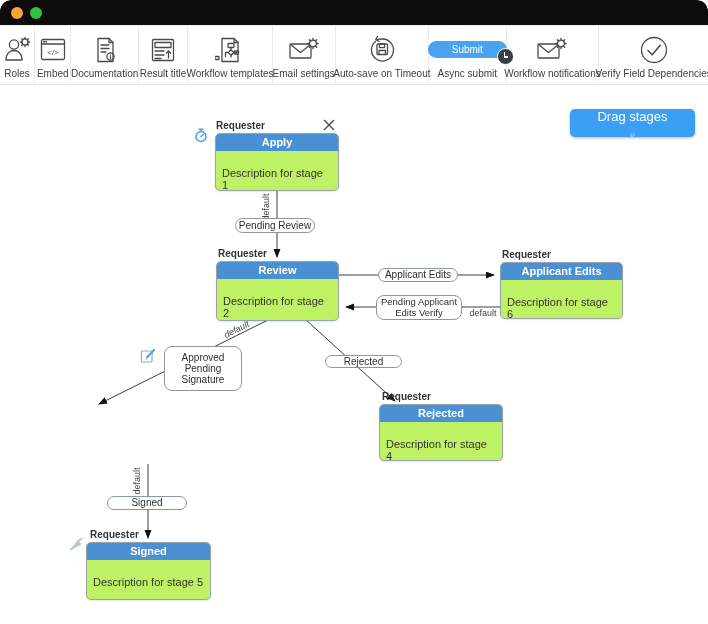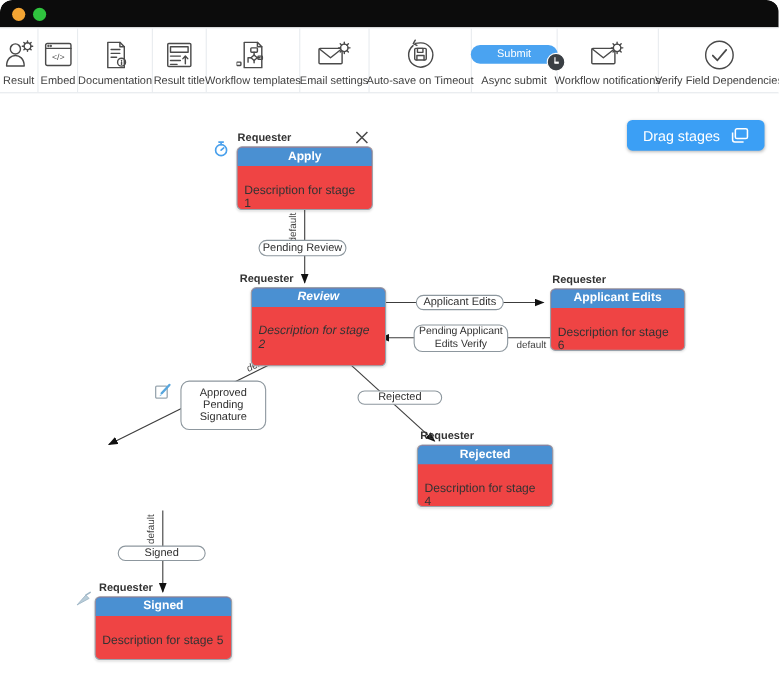--- a/index.html
+++ b/index.html
@@ -19,29 +19,29 @@
   .tb-ico svg{stroke:#4a4a4a;fill:none;stroke-width:1.3;stroke-linecap:round;stroke-linejoin:round;}
   .submit-pill{background:#4aa3f1;color:#fff;font-size:10px;font-weight:normal;border-radius:9px;padding:3px 24px;position:relative;}
   .submit-clock{position:absolute;right:-7px;bottom:-7px;width:15px;height:15px;background:#3a3f44;border-radius:50%;border:1.5px solid #fff;}
   .submit-clock:after{content:"";position:absolute;left:6px;top:3px;width:1.5px;height:5px;background:#fff;}
   .submit-clock:before{content:"";position:absolute;left:6px;top:7px;width:4px;height:1.5px;background:#fff;}
   
   .canvas{position:relative;width:708px;height:538px;background:#fff;}
   .edges{position:absolute;left:0;top:0;}
   .edges text{font-size:9px;fill:#444;stroke:none;font-family:"Liberation Sans",sans-serif;}
   
-  .stage{position:absolute;background:#ef4444;border:1px solid #98a2ab;border-radius:5px;box-shadow:0 1px 2px rgba(0,0,0,.10);box-sizing:border-box;cursor:move;}
+  .stage{position:absolute;background:#bef264;border:1px solid #98a2ab;border-radius:5px;box-shadow:0 1px 2px rgba(0,0,0,.10);box-sizing:border-box;cursor:move;}
   .stage-header{background:#4a90d2;color:#fff;font-size:11px;font-weight:bold;text-align:center;padding:2px 4px 3px;border-radius:4px 4px 0 0;}
   .stage-body{font-size:11px;color:#333;padding:16px 6px;text-align:left;}
   .role-label{position:absolute;font-size:10px;color:#333;white-space:nowrap;font-weight:bold;}
   
   .tlabel{position:absolute;background:#fff;border:1px solid #8d979e;border-radius:8px;font-size:10px;color:#2f2f2f;display:flex;align-items:center;justify-content:center;text-align:center;line-height:1.12;padding:1px 2px;box-sizing:border-box;cursor:pointer;}
   .tlabel.small-text{font-size:9.5px;}
   
-  .drag-btn{position:absolute;left:570px;top:24px;width:125px;height:28px;background:#3b9ff5;border-radius:5px;color:#fff;font-size:13px;display:flex;align-items:center;justify-content:center;gap:9px;box-shadow:0 1px 3px rgba(0,0,0,.28);cursor:pointer;}
+  .drag-btn{position:absolute;left:570px;top:24px;width:125px;height:28px;background:#3b9ff5;border-radius:5px;color:#fff;font-size:13px;display:flex;align-items:center;justify-content:center;gap:9px;box-shadow:0 1px 3px rgba(0,0,0,.28);cursor:pointer;flex-direction:column;}
   .float-ico{position:absolute;}
 </style>
 </head>
 <body>
 
 <div class="window">
 
   <div class="titlebar">
     <span class="tl-dot tl-orange"></span>
     <span class="tl-dot tl-green"></span>
@@ -51,21 +51,21 @@
 
     <div class="tb-cell">
       <span class="tb-ico">
         <svg width="30" height="30" viewBox="0 0 30 30">
           <circle cx="12" cy="9.5" r="4.6"></circle>
           <path d="M4,25 c0,-7 4.5,-9.5 8,-9.5 c3.5,0 8,2.5 8,9.5 z"></path>
           <circle cx="23" cy="7" r="3.1"></circle>
           <path d="M23,2.3 v1.6 M23,10.1 v1.6 M18.3,7 h1.6 M26.1,7 h1.6 M19.7,3.7 l1.1,1.1 M25.2,9.2 l1.1,1.1 M26.3,3.7 l-1.1,1.1 M20.8,9.2 l-1.1,1.1"></path>
         </svg>
       </span>
-      <span class="tb-label">Result</span>
+      <span class="tb-label">Roles</span>
     </div>
 
     <div class="tb-cell">
       <span class="tb-ico">
         <svg width="30" height="30" viewBox="0 0 30 30">
           <rect x="3.5" y="4.5" width="23" height="20" rx="1.5"></rect>
           <path d="M3.5,9 h23"></path>
           <circle cx="6" cy="6.8" r="0.4"></circle>
             <circle cx="8.2" cy="6.8" r="0.4"></circle>
           <text x="15" y="19.5" text-anchor="middle" font-size="8" fill="#4a4a4a" stroke="none">&lt;/&gt;</text>
@@ -211,21 +211,21 @@
 
     <div class="role-label" style="left:216px;top:35px;">Requester</div>
     <div class="stage" style="left:215px;top:48px;width:124px;height:58px;">
       <div class="stage-header">Apply</div>
       <div class="stage-body">Description for stage 1</div>
     </div>
 
     <div class="tlabel" style="left:235px;top:133px;width:80px;height:15px;">Pending Review</div>
 
     <div class="role-label" style="left:218px;top:163px;">Requester</div>
-    <div class="stage" style="left:228px;top:176px;width:123px;height:72px;font-style:italic;">
+    <div class="stage" style="left:216px;top:176px;width:123px;height:60px;">
       <div class="stage-header">Review</div>
       <div class="stage-body">Description for stage 2</div>
     </div>
 
     <div class="tlabel" style="left:378px;top:183px;width:80px;height:14px;">Applicant Edits</div>
 
     <div class="tlabel small-text" style="left:376px;top:210px;width:86px;height:25px;">Pending Applicant Edits Verify</div>
 
     <div class="role-label" style="left:502px;top:164px;">Requester</div>
     <div class="stage" style="left:500px;top:177px;width:123px;height:57px;">

